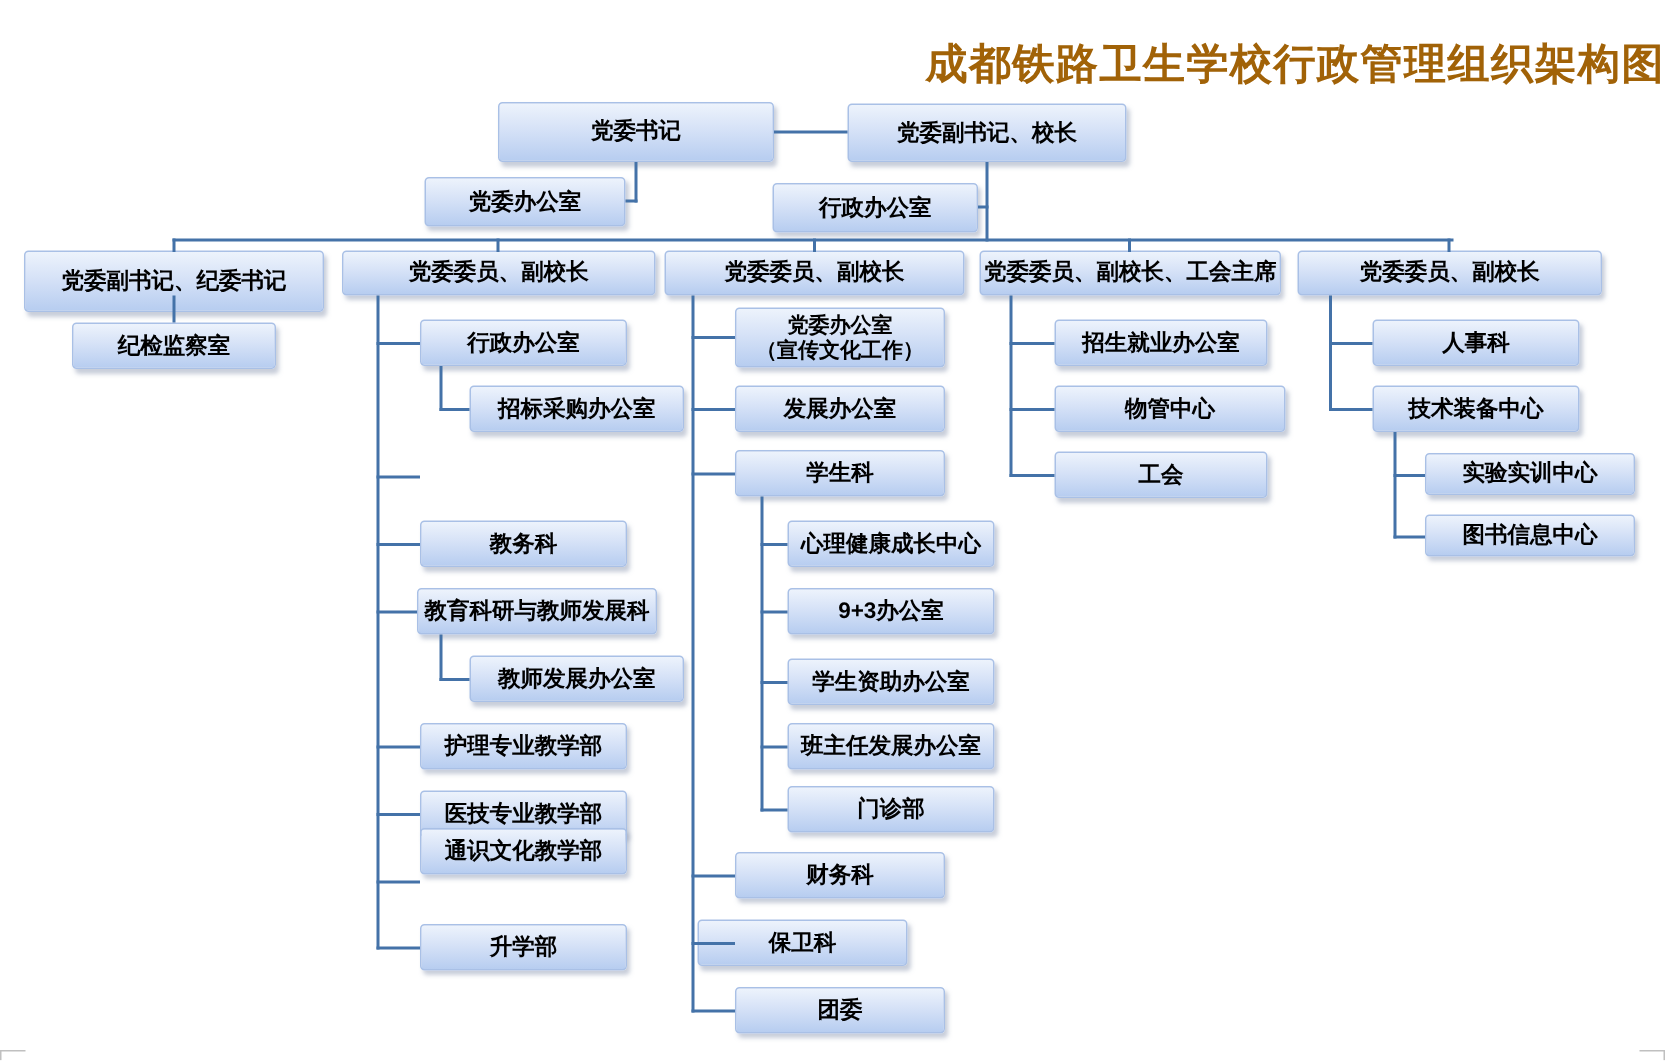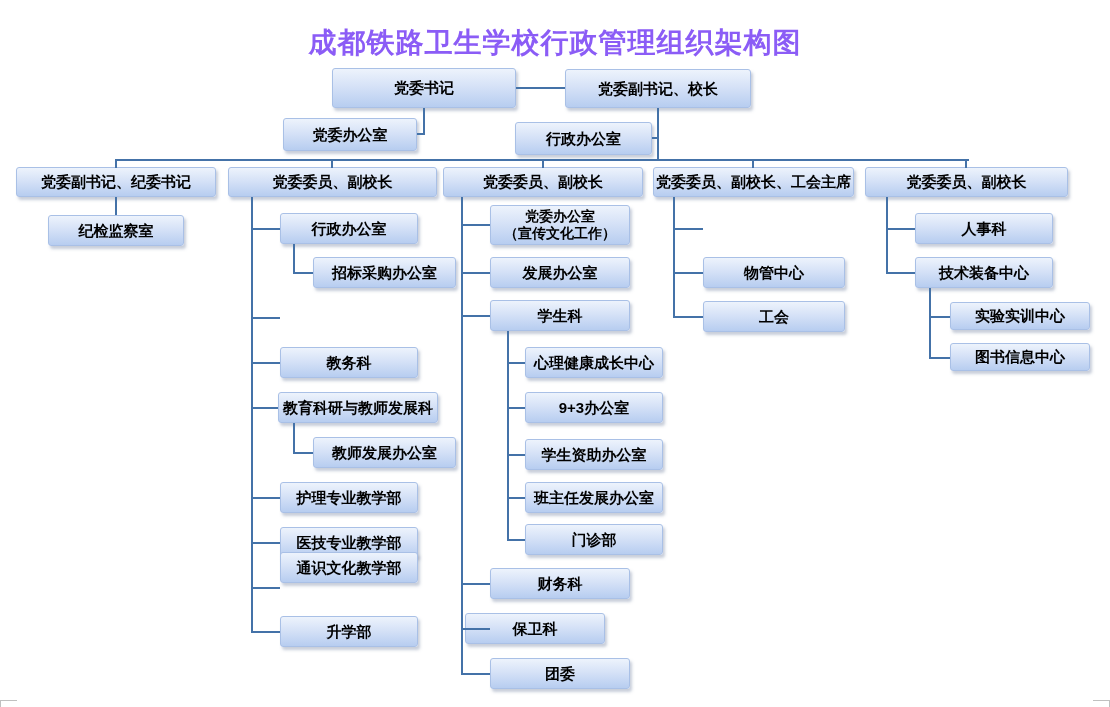--- a/index.html
+++ b/index.html
@@ -1,22 +1,22 @@
 <!DOCTYPE html>
 <html><head>
 <meta charset="utf-8">
 <style>
   html,body{margin:0;padding:0;background:#fff;}
   .canvas{
     position:relative;width:1110px;height:707px;background:#ffffff;overflow:hidden;
     font-family:"Liberation Sans",sans-serif;
   }
   .chart-title{
-    position:absolute;left:0;top:24px;width:1110px;text-align:center;
-    font-size:28px;font-weight:bold;color:#8b5cf6;letter-spacing:1px;
+    position:absolute;left:0;top:24px;width:1110px;text-align:right;
+    font-size:28px;font-weight:bold;color:#a16207;letter-spacing:1px;
   }
   .box{
     position:absolute;box-sizing:border-box;
     display:flex;flex-direction:column;align-items:center;justify-content:center;
     text-align:center;font-weight:bold;font-size:15px;line-height:1.15;color:#000;
     background:linear-gradient(180deg,#edf3fc 0%,#d6e2f7 45%,#b7cdf0 100%);
     border:1px solid #a9c0e6;border-radius:3px;
     box-shadow:2px 3px 3px rgba(145,158,182,0.5);
     white-space:nowrap;
   }
@@ -33,21 +33,21 @@
 <div class="canvas">
 
   <div class="chart-title">成都铁路卫生学校行政管理组织架构图</div>
 
   <div class="box" style="left:332px;top:68px;width:184px;height:40px">党委书记</div>
   <div class="box" style="left:565px;top:69px;width:186px;height:39px">党委副书记、校长</div>
 
   <div class="box" style="left:283px;top:118px;width:134px;height:33px">党委办公室</div>
   <div class="box" style="left:515px;top:122px;width:137px;height:33px">行政办公室</div>
 
-  <div class="box" style="left:16px;top:167px;width:200px;height:30px">党委副书记、纪委书记</div>
+  <div class="box" style="left:16px;top:167px;width:200px;height:41px">党委副书记、纪委书记</div>
   <div class="box" style="left:228px;top:167px;width:209px;height:30px">党委委员、副校长</div>
   <div class="box" style="left:443px;top:167px;width:200px;height:30px">党委委员、副校长</div>
   <div class="box" style="left:653px;top:167px;width:201px;height:30px">党委委员、副校长、工会主席</div>
   <div class="box" style="left:865px;top:167px;width:203px;height:30px">党委委员、副校长</div>
 
   <div class="box" style="left:48px;top:215px;width:136px;height:31px">纪检监察室</div>
 
   <div class="box" style="left:280px;top:213px;width:138px;height:31px">行政办公室</div>
   <div class="box" style="left:313px;top:257px;width:143px;height:31px">招标采购办公室</div>
   <div class="box" style="left:280px;top:347px;width:138px;height:31px">教务科</div>
@@ -66,21 +66,22 @@
   <div class="box" style="left:490px;top:300px;width:140px;height:31px">学生科</div>
   <div class="box" style="left:525px;top:347px;width:138px;height:31px">心理健康成长中心</div>
   <div class="box" style="left:525px;top:392px;width:138px;height:31px">9+3办公室</div>
   <div class="box" style="left:525px;top:439px;width:138px;height:31px">学生资助办公室</div>
   <div class="box" style="left:525px;top:482px;width:138px;height:31px">班主任发展办公室</div>
   <div class="box" style="left:525px;top:524px;width:138px;height:31px">门诊部</div>
   <div class="box" style="left:490px;top:568px;width:140px;height:31px">财务科</div>
   <div class="box" style="left:465px;top:613px;width:140px;height:31px">保卫科</div>
   <div class="box" style="left:490px;top:658px;width:140px;height:31px">团委</div>
 
-  <div class="box" style="left:703px;top:257px;width:142px;height:31px">物管中心</div>
+  <div class="box" style="left:703px;top:213px;width:142px;height:31px">招生就业办公室</div>
+  <div class="box" style="left:703px;top:257px;width:154px;height:31px">物管中心</div>
   <div class="box" style="left:703px;top:301px;width:142px;height:31px">工会</div>
 
   <div class="box" style="left:915px;top:213px;width:138px;height:31px">人事科</div>
   <div class="box" style="left:915px;top:257px;width:138px;height:31px">技术装备中心</div>
   <div class="box" style="left:950px;top:343px;width:140px;height:28px">图书信息中心</div>
   <div class="box" style="left:950px;top:302px;width:140px;height:28px">实验实训中心</div>
 
   <div class="hl" style="left:516px;top:87px;width:49px"></div>
   <div class="hl" style="left:417px;top:133px;width:8px"></div>
   <div class="hl" style="left:652px;top:137px;width:7px"></div>

